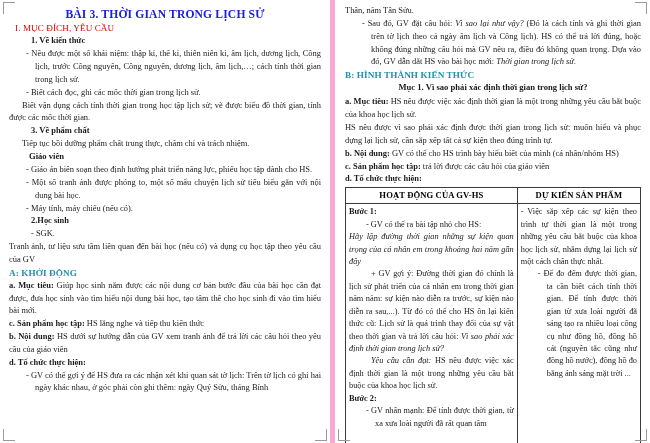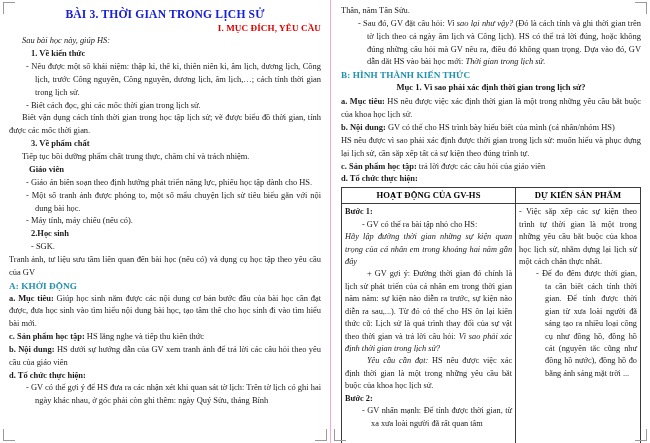--- a/index.html
+++ b/index.html
@@ -28,21 +28,21 @@
     height: 443px;
     overflow: hidden;
   }
   .page-left {
     width: 330px;
     padding: 0 9px 0 9px;
   }
   .page-right {
     width: 320px;
     padding: 4px 9px 0 10px;
-    border-left: 1px solid #f9a8d4;
+    border-left: 5px solid #f9a8d4;
   }
   
   .corner {
     position: absolute;
     width: 11px;
     height: 11px;
     pointer-events: none;
   }
   .corner.tl { top: 2px; left: 3px; border-left: 1px solid #9a9a9a; border-top: 1px solid #9a9a9a; }
   .corner.tr { top: 2px; right: 3px; border-right: 1px solid #9a9a9a; border-top: 1px solid #9a9a9a; }
@@ -52,26 +52,25 @@
   .doc-title {
     text-align: center;
     font-weight: bold;
     font-size: 11.6px;
     color: #1820d8;
     letter-spacing: 0.15px;
     margin: 8px 0 2px 0;
     line-height: 1.15;
   }
   .hd-red {
-    font-weight: bold;
+    font-weight: normal;
     font-size: 9.1px;
     color: #e00000;
     margin: 0 0 1px 6px;
     letter-spacing: 0.1px;
-    text-align: right;
   }
   .hd-teal {
     font-weight: bold;
     font-size: 9.2px;
     color: #1f91b0;
     margin: 2px 0 1px 0;
     letter-spacing: 0.1px;
   }
   p {
     margin: 0;
@@ -128,21 +127,20 @@
 
   <div class="page page-left">
     <div class="corner tl"></div>
     <div class="corner bl"></div>
     <div class="corner br"></div>
 
     <div class="doc-title">BÀI 3. THỜI GIAN TRONG LỊCH SỬ</div>
 
     <div class="hd-red">I. MỤC ĐÍCH, YÊU CẦU</div>
 
-    <p class="ital ind1">Sau bài học này, giúp HS:</p>
 
     <p class="bold ind2">1.  Về kiến thức</p>
     <p class="ind-hang2">-   Nêu được một số khái niệm: thập kỉ, thế kỉ, thiên niên kỉ, âm lịch, dương lịch, Công lịch, trước Công nguyên, Công nguyên, dương lịch, âm lịch,…; cách tính thời gian trong lịch sử.</p>
     <p class="ind-hang2">-   Biết cách đọc, ghi các mốc thời gian trong lịch sử.</p>
 
     <p class="ind1">Biết vận dụng cách tính thời gian trong học tập lịch sử; vẽ được biểu đồ thời gian, tính được các mốc thời gian.</p>
 
     <p class="bold ind2">3. Về phẩm chất</p>
     <p class="ind1">Tiếp tục bồi dưỡng phẩm chất trung thực, chăm chỉ và trách nhiệm.</p>
 
@@ -174,23 +172,23 @@
 
     <p>Thân, năm Tân Sửu.</p>
 
     <p class="ind-hang2"><span>-   Sau đó, GV đặt câu hỏi: </span><span class="ital">Vì sao lại như vậy?</span><span> (Đó là cách tính và ghi thời gian trên tờ lịch theo cả ngày âm lịch và Công lịch). HS có thể trả lời đúng, hoặc không đúng những câu hỏi mà GV nêu ra, điều đó không quan trọng. Dựa vào đó, GV dẫn dắt HS vào bài học mới: </span><span class="ital">Thời gian trong lịch sử.</span></p>
 
     <div class="hd-teal">B: HÌNH THÀNH KIẾN THỨC</div>
 
     <p class="ctr-sub">Mục 1. Vì sao phải xác định thời gian trong lịch sử?</p>
 
     <p><span class="bold">a. Mục tiêu:</span><span> HS nêu được việc xác định thời gian là một trong những yêu cầu bắt buộc của khoa học lịch sử.</span></p>
+    <p>HS nêu được vì sao phải xác định được thời gian trong lịch sử: muốn hiểu và phục dựng lại lịch sử, cần sắp xếp tất cả sự kiện theo đúng trình tự.</p>
+
     <p><span class="bold">b. Nội dung:</span><span> GV có thể cho HS trình bày hiểu biết của mình (cá nhân/nhóm HS)</span></p>
-
-    <p>HS nêu được vì sao phải xác định được thời gian trong lịch sử: muốn hiểu và phục dựng lại lịch sử, cần sắp xếp tất cả sự kiện theo đúng trình tự.</p>
 
     <p><span class="bold">c. Sản phẩm học tập:</span><span> trả lời được các câu hỏi của giáo viên</span></p>
 
     <p class="bold">d. Tổ chức thực hiện:</p>
 
     <table class="tbl">
       <thead>
         <tr>
           <th class="col-a">HOẠT ĐỘNG CỦA GV-HS</th>
           <th class="col-b">DỰ KIẾN SẢN PHẨM</th>

